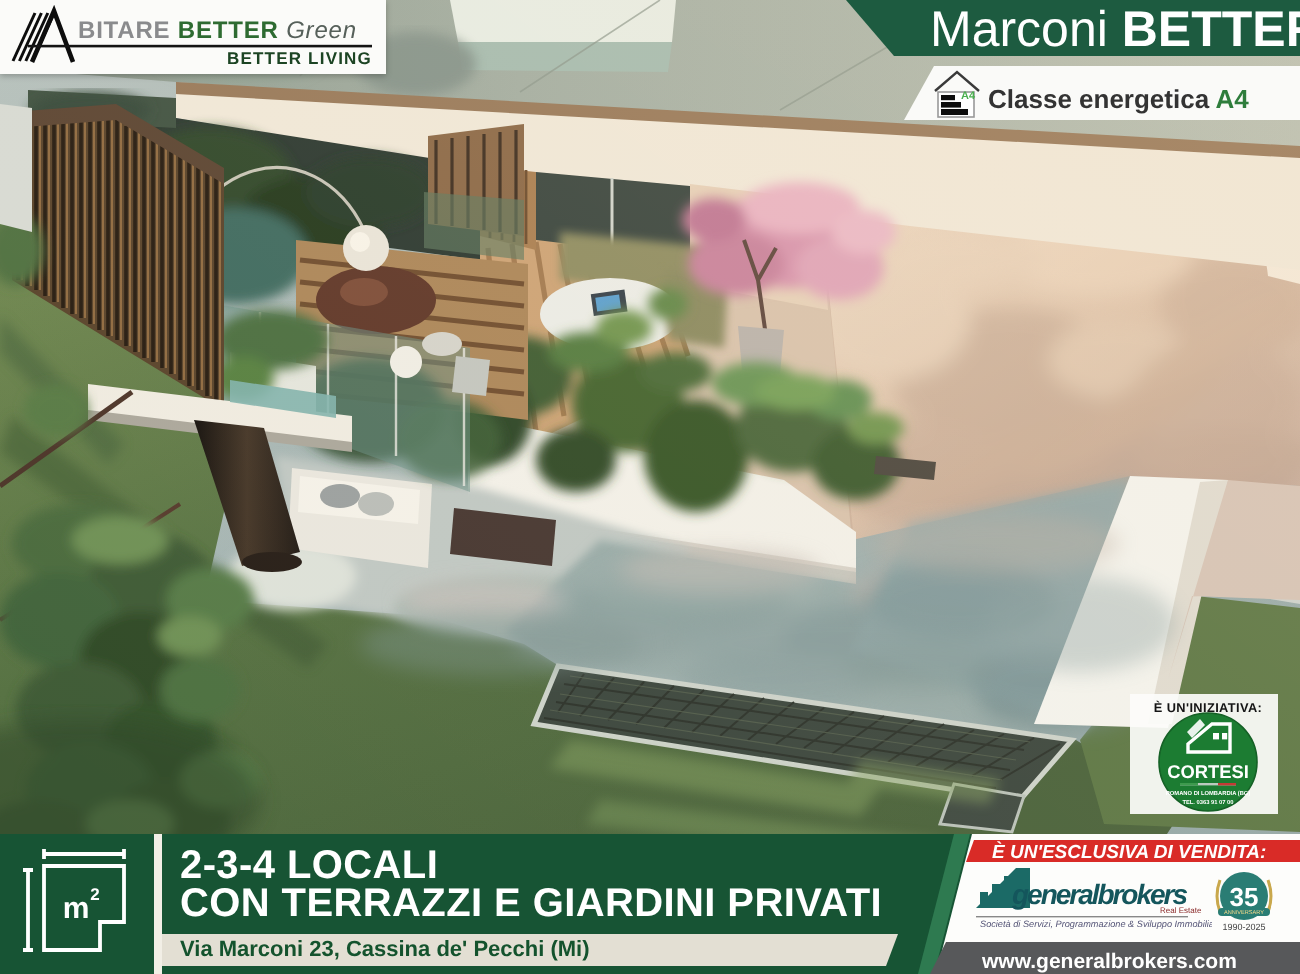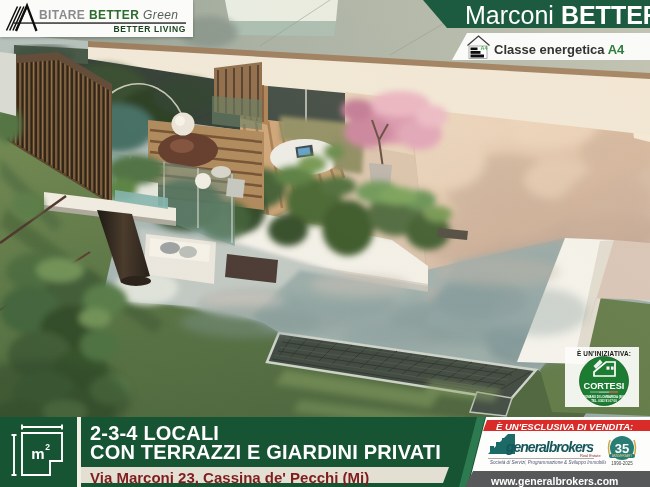--- a/index.html
+++ b/index.html
@@ -397,21 +397,21 @@
     <path d="M4,12 L4,52 M1.5,12 L6.5,12 M1.5,52 L6.5,52"></path>
     <path d="M12,10 L52,10 L52,38 L40,38 L40,52 L12,52 Z"></path>
   </g>
   <text x="28" y="36" text-anchor="middle" font-size="15" font-weight="bold" fill="#fff">m</text>
   <text x="37.5" y="27" text-anchor="middle" font-size="8.5" font-weight="bold" fill="#fff">2</text>
 </svg>
 
 <div class="ov" style="left:90px;top:424px;font-size:20px;font-weight:bold;color:#fff;letter-spacing:0.2px;line-height:19px;white-space:nowrap">2-3-4 LOCALI<br>CON TERRAZZI E GIARDINI PRIVATI</div>
 
 <div class="ov" style="left:81px;top:467px;width:372px;height:16px;background:#e3dfd3;clip-path:polygon(0 0,368px 0,362px 16px,0 16px)"></div>
-<div class="ov" style="left:90px;top:468.5px;font-size:15px;font-weight:bold;color:#7f1d1d;white-space:nowrap">Via Marconi 23, Cassina de' Pecchi (Mi)</div>
+<div class="ov" style="left:90px;top:468.5px;font-size:11px;font-weight:bold;color:#14532d;white-space:nowrap">Via Marconi 23, Cassina de' Pecchi (Mi)</div>
 
 <div class="ov" style="left:455px;top:417px;width:40px;height:70px;background:#2e7a50;clip-path:polygon(22px 0,30px 0,12px 70px,4px 70px)"></div>
 
 <div class="ov" style="left:462px;top:417px;width:188px;height:70px;background:#fdfdfb;clip-path:polygon(24px 0,188px 0,188px 70px,6px 70px)"></div>
 
 <div class="ov" style="left:483px;top:420px;width:167px;height:11px;background:#d92b27;clip-path:polygon(4px 0,167px 0,167px 11px,0 11px)"></div>
 <div class="ov" style="left:496px;top:420.5px;font-size:9.5px;font-weight:bold;font-style:italic;color:#fff;white-space:nowrap">È UN'ESCLUSIVA DI VENDITA:</div>
 
 <svg class="ov" style="left:486px;top:432px" width="120" height="36" viewBox="0 0 120 36">
   <polygon points="22,2 29,2 29,22 2,22" fill="#1b6a66"></polygon>

